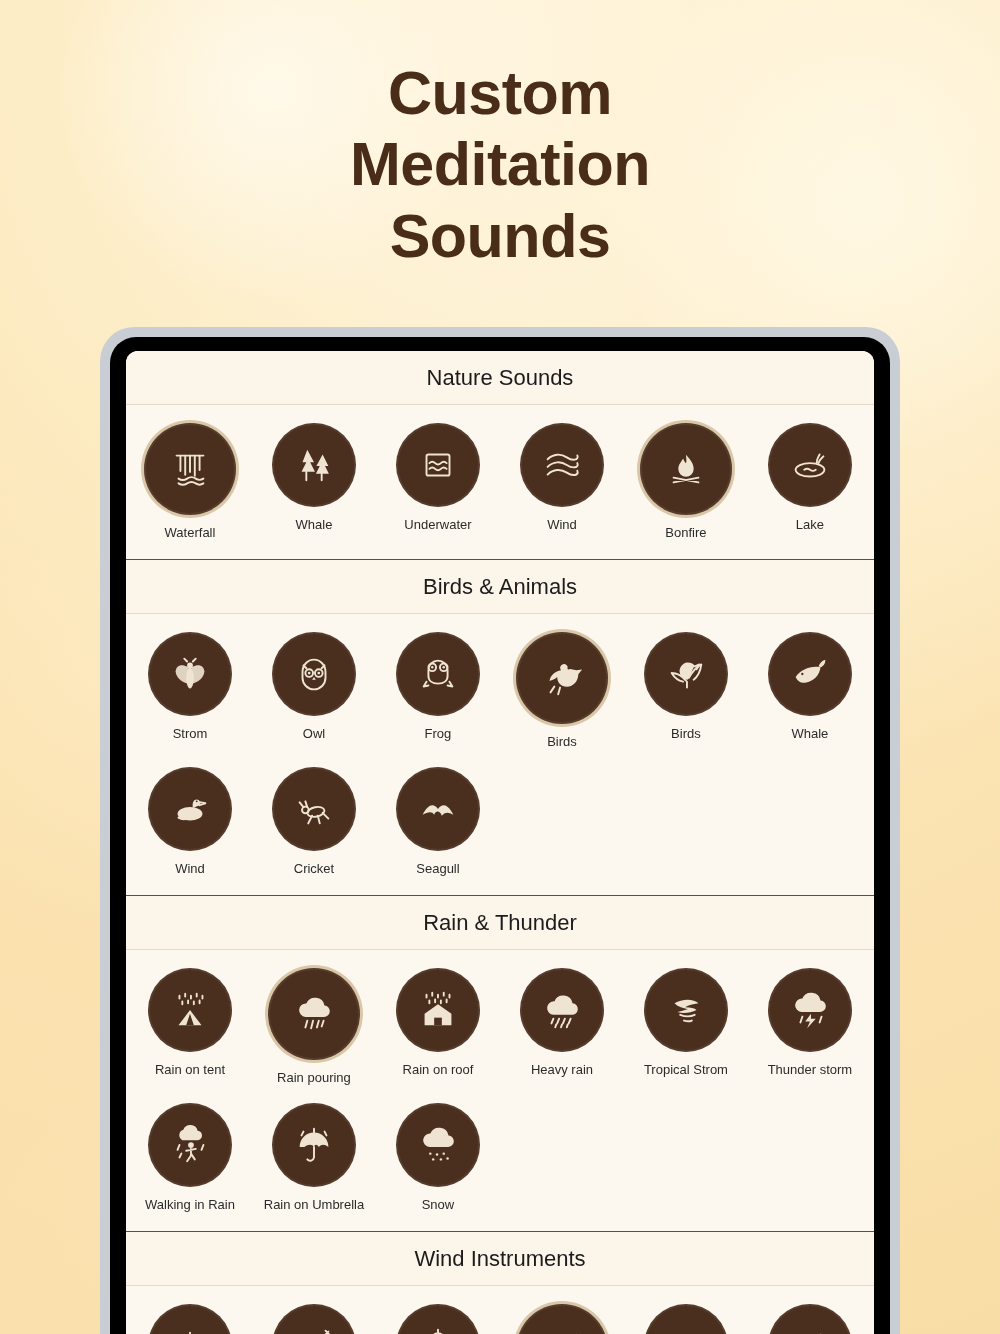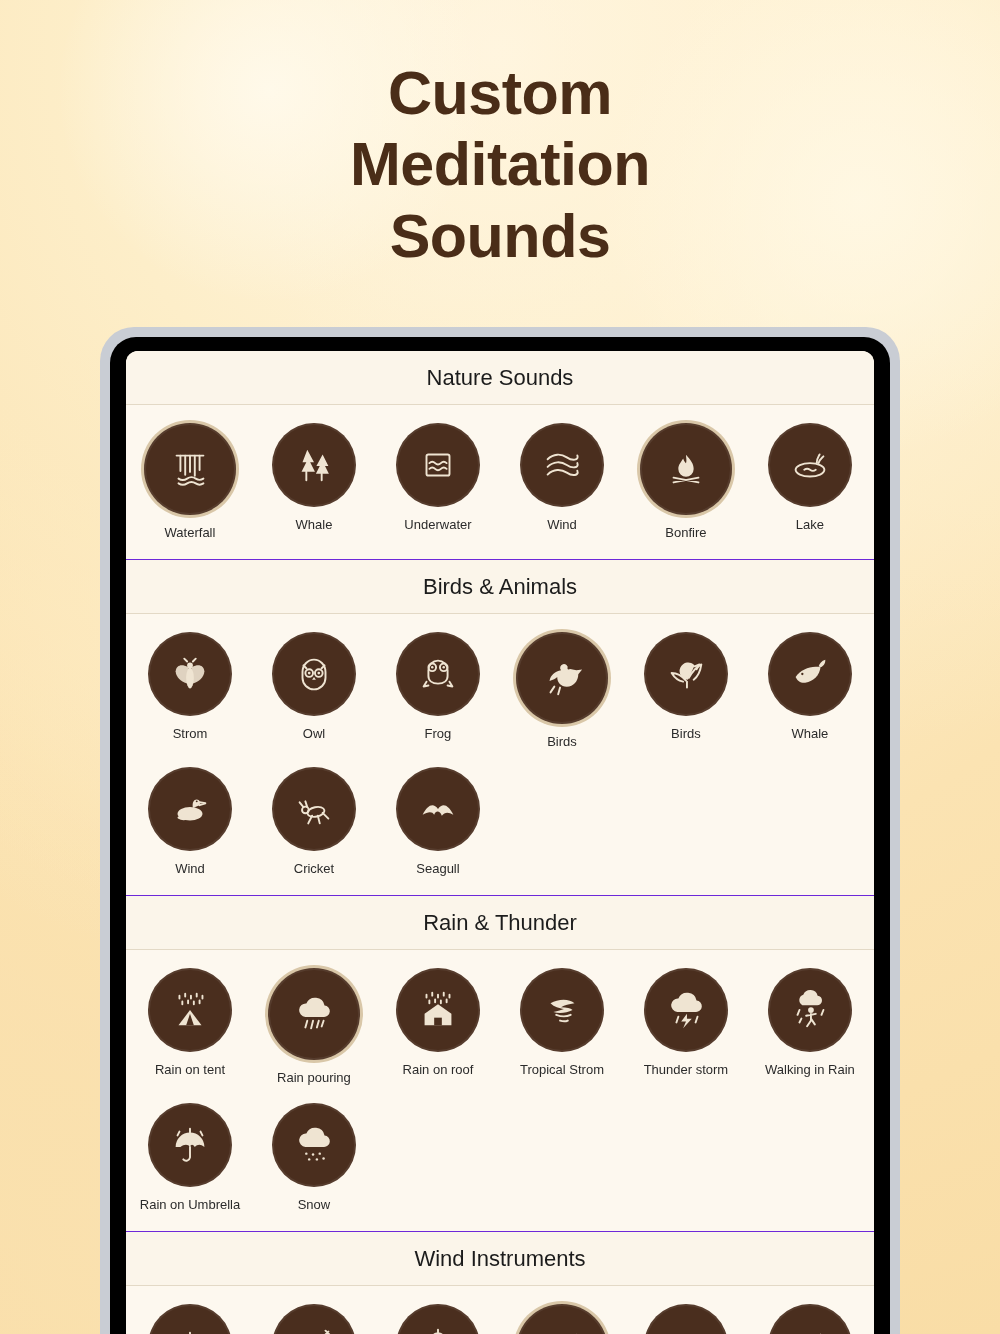--- a/index.html
+++ b/index.html
@@ -330,20 +330,29 @@
                 <path d="M10 28L24 18l14 10v12H10z" fill="#efe4d2" stroke="none"></path>
                 <path d="M20 40v-8h8v8z" fill="#4a2e1e" stroke="none"></path>
                 <path d="M12 8v3M18 6v3M24 8v3M30 6v3M36 8v3M15 14v3M21 13v3M27 14v3M33 13v3"></path>
               </svg>
             </div>
             <div class="tile-label">Rain on roof</div>
           </div>
           <div class="tile">
             <div class="disc">
               <svg viewBox="0 0 48 48" fill="none" stroke="#efe4d2" stroke-width="2" stroke-linecap="round" stroke-linejoin="round">
+                <path d="M15 29a7 7 0 0 1 1-14 10 10 0 0 1 19 2 6 6 0 0 1-1 12z" fill="#efe4d2" stroke="none"></path>
+                <path d="M15 33l-2 5M21 33l-2 5M27 33l-2 5M33 33l-2 5M18 39l-1 3M24 39l-1 3M30 39l-1 3"></path>
+              </svg>
+            </div>
+            <div class="tile-label">Heavy rain</div>
+          </div>
+          <div class="tile">
+            <div class="disc">
+              <svg viewBox="0 0 48 48" fill="none" stroke="#efe4d2" stroke-width="2" stroke-linecap="round" stroke-linejoin="round">
                 <path d="M12 17c8-5 20-5 25 0-6 1-10 2-14 4 6 0 10 1 12 3-6 3-14 4-20 2 5-1 8-2 11-3-5-1-10-2-14-6z" fill="#efe4d2" stroke="none"></path>
                 <path d="M18 29c5 2 11 2 15 0M22 35c3 1 6 1 8 0"></path>
               </svg>
             </div>
             <div class="tile-label">Tropical Strom</div>
           </div>
           <div class="tile">
             <div class="disc">
               <svg viewBox="0 0 48 48" fill="none" stroke="#efe4d2" stroke-width="2" stroke-linecap="round" stroke-linejoin="round">
                 <path d="M15 26a7 7 0 0 1 1-14 10 10 0 0 1 19 2 6 6 0 0 1-1 12z" fill="#efe4d2" stroke="none"></path>

